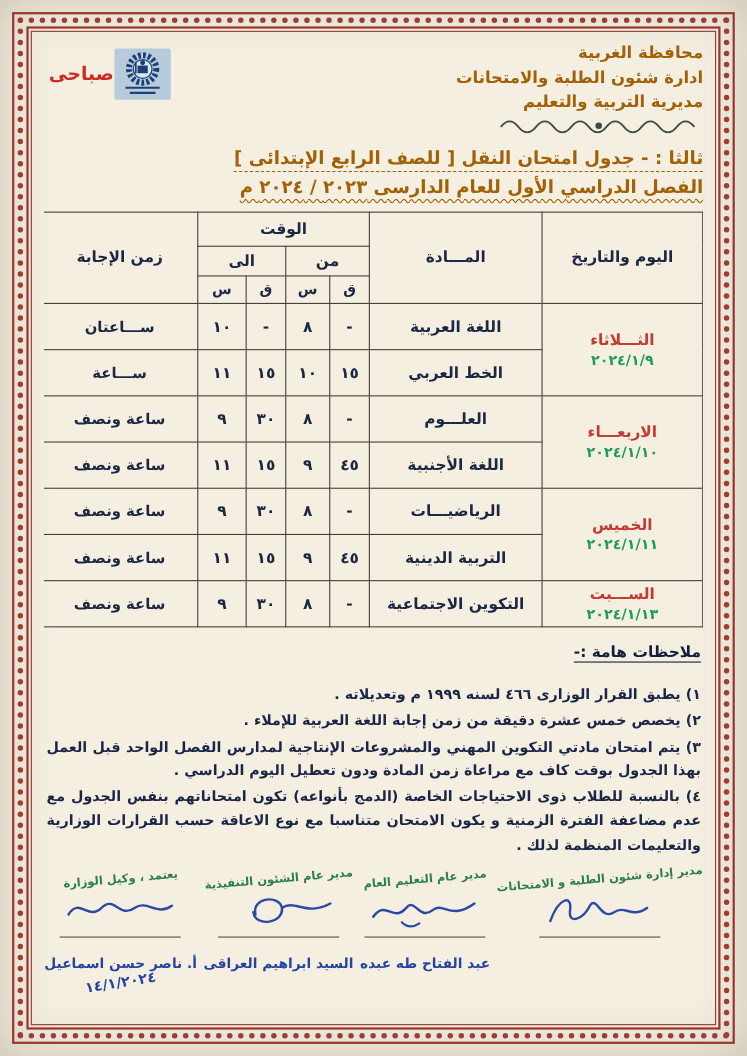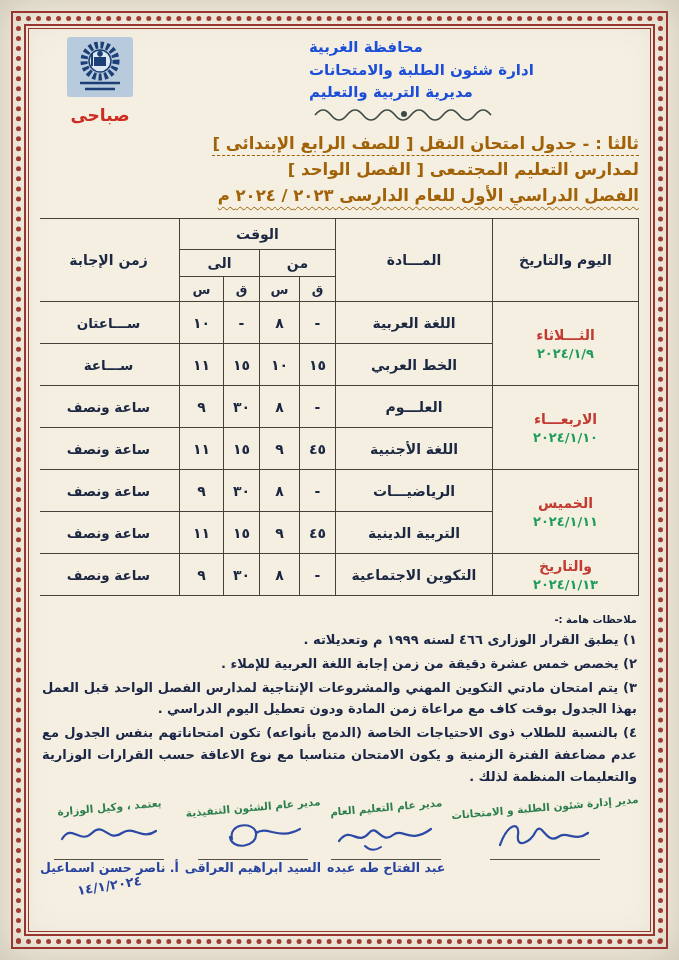--- a/index.html
+++ b/index.html
@@ -7,52 +7,52 @@
        font-family:"DejaVu Sans","Liberation Sans",sans-serif;overflow:hidden;}
   .paper{position:absolute;inset:0;background:#f4efe1;box-shadow:inset 0 0 46px rgba(92,80,58,.28);}
   .frame{position:absolute;pointer-events:none;}
   .f1{inset:11px;border:2px solid #98352e;}
   .f2{inset:16px;border:5px dotted #a03d33;}
   .f3{inset:24px;border:2px solid #98352e;}
   .f4{inset:28px;border:1px solid #98352e;}
   .content{position:absolute;top:36px;right:40px;left:40px;bottom:30px;direction:rtl;overflow:hidden;}
 
   .top{display:flex;align-items:flex-start;}
-  .org{width:330px;text-align:left;color:#1d4ed8;font-weight:bold;font-size:15px;line-height:1.5;}
+  .org{width:330px;text-align:right;color:#a16207;font-weight:bold;font-size:15px;line-height:1.5;}
   .ornament{margin-top:1px;}
   .spacer{flex:1;}
-  .logo-col{width:112px;display:flex;flex-direction:column;align-items:center;row-gap:7px;padding-left:4px;}
+  .logo-col{width:112px;display:flex;align-items:center;row-gap:7px;padding-left:4px;}
   .session{color:#cf2b21;font-weight:bold;font-size:17px;letter-spacing:1px;}
 
   .titles{margin-top:4px;color:#a16207;font-weight:bold;}
   .titles .line{margin:7px 0;font-size:16.5px;}
   .t1 span{text-decoration-line:underline;text-decoration-style:dashed;text-underline-offset:6px;text-decoration-thickness:1.2px;}
   .t3 span{text-decoration-line:underline;text-decoration-style:wavy;text-underline-offset:5px;text-decoration-thickness:1px;}
 
   table{table-layout:fixed;width:601px;margin:13px auto 0;border-collapse:collapse;}
   th,td{border:1.3px solid #45413a;text-align:center;vertical-align:middle;padding:2px;color:#1c2742;font-weight:bold;}
   thead th{font-size:14px;margin-top:19px;}
   .hrow1 th{height:26px;}
   .hrow2 th{height:22px;}
   .hrow3 th{height:20px;font-size:13px;}
   tbody td{height:37px;font-size:14px;}
   .day-name{color:#c33b30;font-size:14px;}
   .day-date{color:#1e9c5b;font-size:13px;margin-top:3px;}
   td.dur{font-size:13.5px;}
 
   .notes{margin:12px 2px 0;color:#1b2647;}
-  .notes-title{display:inline-block;font-size:10px;font-weight:bold;color:#131f3c;
-               text-underline-offset:4px;margin-bottom:2px;}
+  .notes-title{display:inline-block;font-size:14px;font-weight:bold;color:#131f3c;
+               text-decoration:underline;text-underline-offset:4px;margin-bottom:18px;}
   .note{font-size:13px;font-weight:bold;line-height:1.68;text-align:justify;margin:2px 0;}
 
   .sigs{display:flex;justify-content:space-between;align-items:flex-start;margin-top:13px;}
   .sig{text-align:center;}
   .sig-title{color:#2c7e4e;font-size:10.5px;font-weight:bold;transform:rotate(-5deg);white-space:nowrap;}
   .scribble{margin:2px auto 0;border-bottom:1.5px solid #55504a;width:110px;}
-  .sig-name{color:#27439f;font-size:12.5px;font-weight:bold;margin-top:0;white-space:nowrap;}
+  .sig-name{color:#27439f;font-size:12.5px;font-weight:bold;margin-top:16px;white-space:nowrap;}
   .sig-date{color:#27439f;font-size:13px;font-weight:bold;transform:rotate(-9deg);margin-top:3px;}
 </style>
 </head>
 <body>
 
 <div class="paper">
   <div class="frame f1"></div>
   <div class="frame f2"></div>
   <div class="frame f3"></div>
   <div class="frame f4"></div>
@@ -81,21 +81,20 @@
           <path d="M34 14 q6 4 0 7 q-6 -3 0 -7z" fill="#1c3f76"></path>
           <rect x="25" y="17" width="2" height="13" fill="#1c3f76"></rect>
           <path d="M14 47 h40 M19 53 h30" stroke="#1c3f76" stroke-width="2.4"></path>
         </svg>
         <div class="session">صباحى</div>
       </div>
     </div>
 
     <div class="titles">
       <div class="line t1"><span>ثالثا : - جدول امتحان النقل  [ للصف الرابع الإبتدائى ]</span></div>
-      <div class="line t2"><span>لمدارس التعليم المجتمعى  [ الفصل الواحد ]</span></div>
       <div class="line t3"><span>الفصل الدراسي الأول للعام الدارسى ٢٠٢٣ / ٢٠٢٤ م</span></div>
     </div>
 
     <table>
       <colgroup>
         <col style="width:146px">
           <col style="width:157px">
           <col style="width:36px">
           <col style="width:40px">
         <col style="width:36px">
@@ -176,21 +175,21 @@
         <tr>
           <td class="subject">التربية الدينية</td>
           <td>٤٥</td>
           <td>٩</td>
           <td>١٥</td>
           <td>١١</td>
           <td class="dur">ساعة ونصف</td>
         </tr>
         <tr>
           <td>
-            <div class="day-name">والتاريخ</div>
+            <div class="day-name">الســـبت</div>
             <div class="day-date">٢٠٢٤/١/١٣</div>
           </td>
           <td class="subject">التكوين الاجتماعية</td>
           <td>-</td>
           <td>٨</td>
           <td>٣٠</td>
           <td>٩</td>
           <td class="dur">ساعة ونصف</td>
         </tr>
       </tbody>

